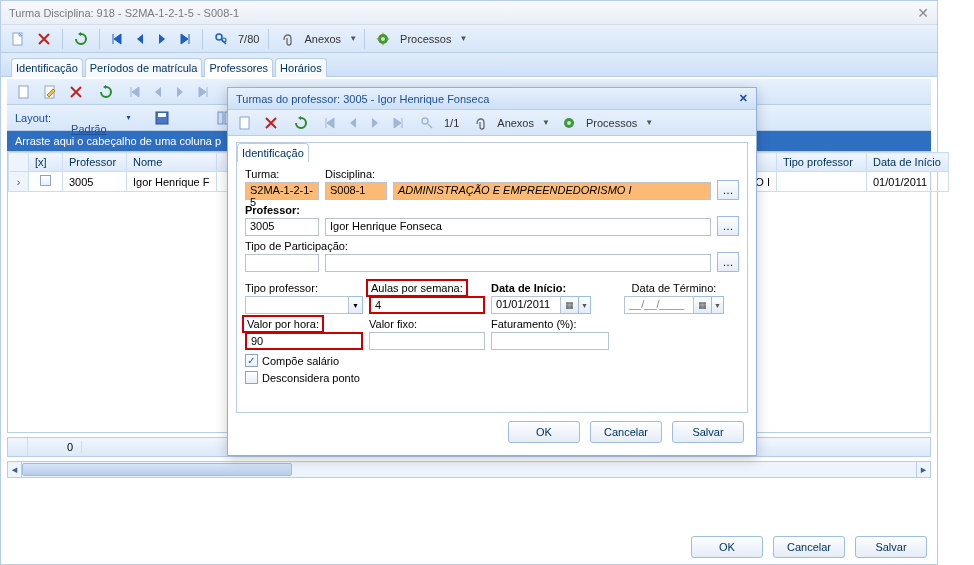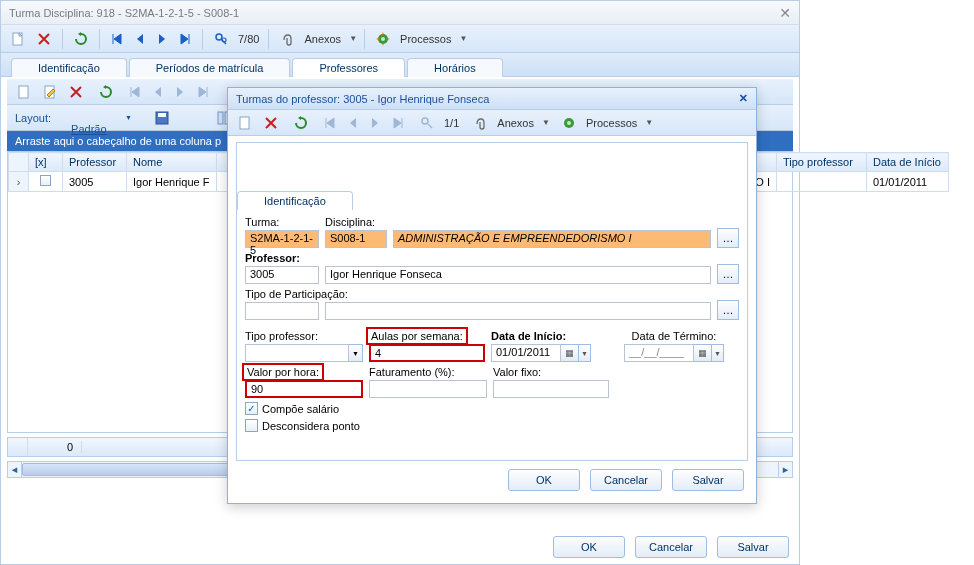--- a/index.html
+++ b/index.html
@@ -1,30 +1,30 @@
 <!DOCTYPE html>
 <html><head>
 <meta charset="utf-8">
 <style>
   * { box-sizing: border-box; font-family: "Segoe UI", Tahoma, sans-serif; font-size: 11px; }
   body { margin: 0; padding: 0; background: #fff; }
-  .outer-window { width: 800px; height: 565px; border: 1px solid #b8cde8; position: relative; background: #fff; }
+  .outer-window { width: 938px; height: 565px; border: 1px solid #b8cde8; position: relative; background: #fff; }
   .titlebar { height: 24px; background: linear-gradient(#f7f9fc,#e9eef6); display: flex; align-items: center; padding: 0 8px; color: #7a7a7a; border-bottom: 1px solid #d4dde9; }
   .titlebar .spacer { flex: 1; }
   .close-outer { color: #888; cursor: pointer; font-size: 14px; }
 
   .toolbar { height: 28px; background: linear-gradient(#e8f1fc,#d6e6f9); border-bottom: 1px solid #b8cde8; display: flex; align-items: center; padding: 0 6px; gap: 4px; }
   .toolbar .sep { width: 1px; height: 20px; background: #b8cde8; margin: 0 3px; }
   .tb-btn { display: inline-flex; align-items: center; justify-content: center; padding: 2px 4px; cursor: pointer; border-radius: 2px; }
   .tb-text { color: #333; padding: 0 2px; }
   .drop-arrow { font-size: 8px; color: #555; margin-left: 2px; }
 
   .tabstrip { height: 24px; background: linear-gradient(#e0ecfa,#cde0f7); border-bottom: 1px solid #b8cde8; display: flex; align-items: flex-end; padding-left: 10px; }
-  .tab { background: #f6f9fd; border: 1px solid #b8cde8; border-bottom: none; border-radius: 4px 4px 0 0; padding: 3px 26px; margin-right: 2px; color: #003366; cursor: pointer; position: relative; top: 1px; }
-  .tab.active { background: #fff; margin-top: 48px; }
+  .tab { background: #f6f9fd; border: 1px solid #b8cde8; border-bottom: none; border-radius: 4px 4px 0 0; padding: 3px 4px; margin-right: 2px; color: #003366; cursor: pointer; position: relative; top: 1px; }
+  .tab.active { background: #fff; }
 
   .inner-toolbar { height: 26px; background: linear-gradient(#e8f1fc,#d6e6f9); display: flex; align-items: center; padding: 0 6px; gap: 4px; border-bottom: 1px solid #b8cde8; margin: 2px 6px 0 6px; }
   .layout-bar { height: 26px; background: linear-gradient(#e8f1fc,#d6e6f9); display: flex; align-items: center; padding: 0 8px; gap: 20px; border-bottom: 1px solid #b8cde8; margin: 0 6px; color: #1a4f9a; }
   .layout-bar a { color: #1a4f9a; text-decoration: underline; cursor: pointer; margin-top: 22px; }
 
   .group-hint { background: #2f6fc2; color: #fff; padding: 4px 8px; margin: 0 6px; font-size: 11px; }
 
   .grid { margin: 0 6px; border: 1px solid #b8cde8; }
   .grid table { width: 100%; border-collapse: collapse; table-layout: fixed; }
   .grid th, .grid td { border: 1px solid #cdddf0; padding: 3px 6px; text-align: left; white-space: nowrap; overflow: hidden; }
@@ -450,26 +450,26 @@
               <div class="picker-drop">▼</div>
             </div>
           </div>
         </div>
 
         <div class="field-row">
           <div class="field" style="width:118px;">
             <label><span class="red-label">Valor por hora:</span></label>
             <div class="inp red-box">90</div>
           </div>
+          <div class="field" style="width:116px;">
+            <label>Valor fixo:</label>
+            <div class="inp"></div>
+          </div>
           <div class="field" style="width:118px;">
             <label>Faturamento (%):</label>
-            <div class="inp"></div>
-          </div>
-          <div class="field" style="width:116px;">
-            <label>Valor fixo:</label>
             <div class="inp"></div>
           </div>
         </div>
 
         <div class="chk-row">
           <span class="chk">✓</span>
           <span>Compõe salário</span>
         </div>
         <div class="chk-row">
           <span class="chk"></span>

